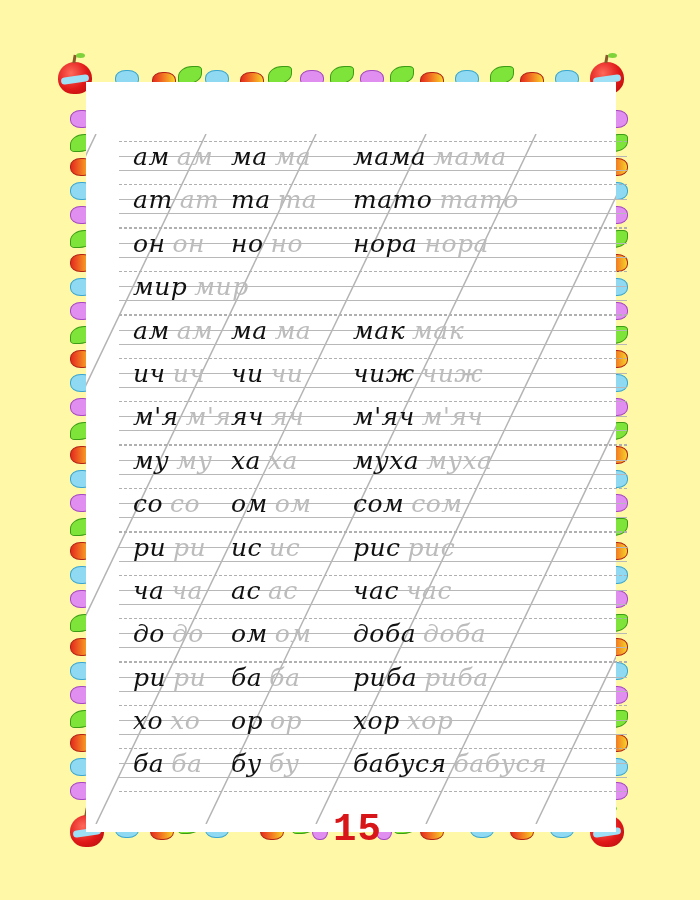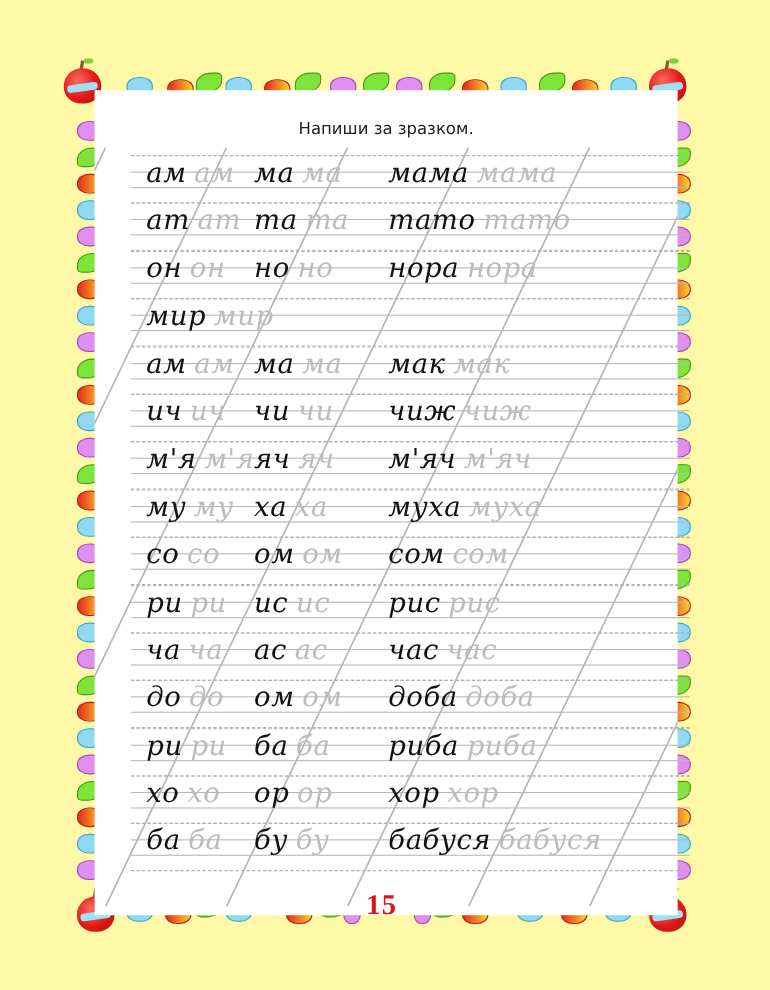--- a/index.html
+++ b/index.html
@@ -13,21 +13,21 @@
   .line.solid { border-top:1.6px solid #b8b8b8; }
   .l1 { top:17px; } .l2 { top:32px; } .l3 { top:46px; } .l4 { top:60px; }
   .slants { position:absolute; left:0; top:52px; width:100%; height:690px; pointer-events:none; }
   .words { position:absolute; left:36px; top:20px; height:40px; display:flex; align-items:baseline; white-space:nowrap; }
   .w { font-family:"DejaVu Serif", serif; font-style:italic; font-size:25px; letter-spacing:0.5px; line-height:1; }
   .w.ex { color:#111; }
   .w.tr { color:#bcbcbc; margin-left:7px; }
   .pair { display:inline-flex; align-items:baseline; }
   .pair.p2 { position:absolute; left:98px; }
   .pair.p3 { position:absolute; left:220px; }
-  .pageno { position:absolute; left:333px; top:808px; font-family:Liberation Serif, serif; font-weight:bold; font-size:26px; color:#d8161a; letter-spacing:1px; }
+  .pageno { position:absolute; left:333px; top:808px; font-family:Liberation Mono, monospace; font-weight:bold; font-size:39px; color:#d8161a; letter-spacing:1px; }
   .deco { position:absolute; }
   .apple { width:34px; height:32px; border-radius:50% 50% 46% 46%; background:radial-gradient(circle at 38% 35%, #ff6a5a 0%, #e01818 55%, #b00d0d 100%); }
   .apple .stem { position:absolute; left:15px; top:-7px; width:3px; height:8px; background:#8a5a2a; transform:rotate(10deg); }
   .apple .leaf { position:absolute; left:18px; top:-9px; width:9px; height:5px; border-radius:50%; background:#7fd33a; }
   .apple .worm { position:absolute; left:3px; top:14px; width:28px; height:7px; border-radius:4px; background:#9ee0f5; transform:rotate(-8deg); }
   .bug { width:22px; height:16px; border-radius:45%; }
   .bug.blue { background:#8fd9f2; border:1px solid #3aa6cf; }
   .bug.red { background:linear-gradient(90deg,#e52a1e,#f58b24 60%,#f4d428); border:1px solid #b32214; }
   .bug.purple { background:#e08ef0; border:1px solid #a448c0; }
   .bug.leaf { background:#7ee43a; border:1px solid #3d9c16; border-radius:60% 20% 60% 20%; }
@@ -146,21 +146,20 @@
     <div class="deco bug red" style="left: 604px; top: 638px;"></div>
     <div class="deco bug blue" style="left: 604px; top: 662px;"></div>
     <div class="deco bug purple" style="left: 604px; top: 686px;"></div>
     <div class="deco bug leaf" style="left: 604px; top: 710px;"></div>
     <div class="deco bug red" style="left: 604px; top: 734px;"></div>
     <div class="deco bug blue" style="left: 604px; top: 758px;"></div>
     <div class="deco bug purple" style="left: 604px; top: 782px;"></div>
   </div>
 
 <div class="page">
-  <div class="title">Напиши за зразком.</div>
 
   <svg class="slants" viewBox="0 0 530 690" preserveAspectRatio="none">
     <g id="slant-group" stroke="#b4b4b4" stroke-width="1.5">
         <line x1="-430" y1="690" x2="-100" y2="0"></line>
         <line x1="-320" y1="690" x2="10" y2="0"></line>
         <line x1="-210" y1="690" x2="120" y2="0"></line>
         <line x1="-100" y1="690" x2="230" y2="0"></line>
         <line x1="10" y1="690" x2="340" y2="0"></line>
         <line x1="120" y1="690" x2="450" y2="0"></line>
         <line x1="230" y1="690" x2="560" y2="0"></line>

